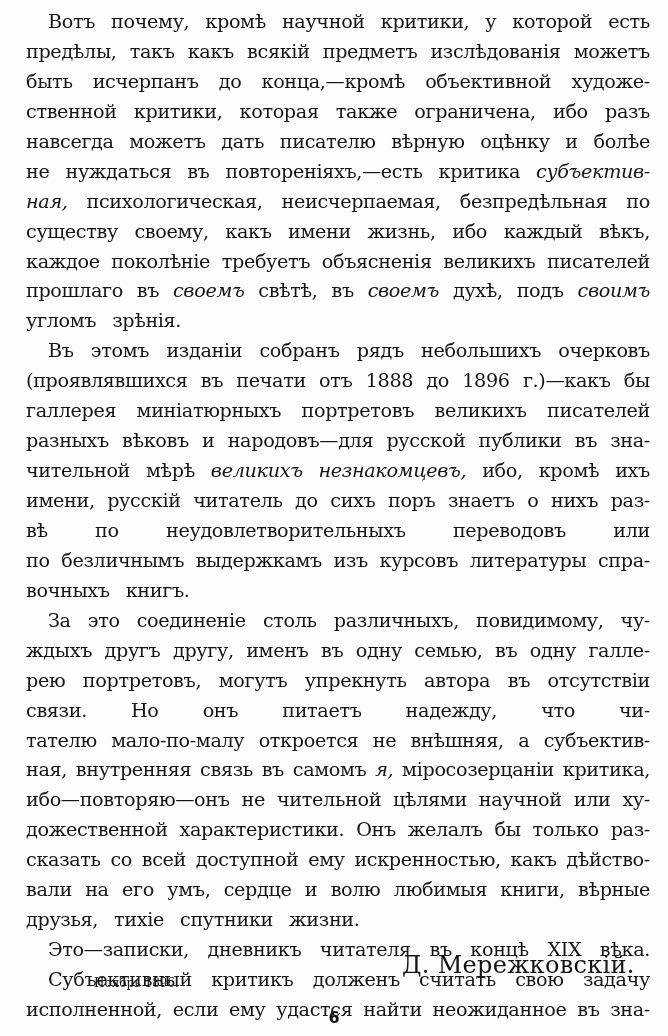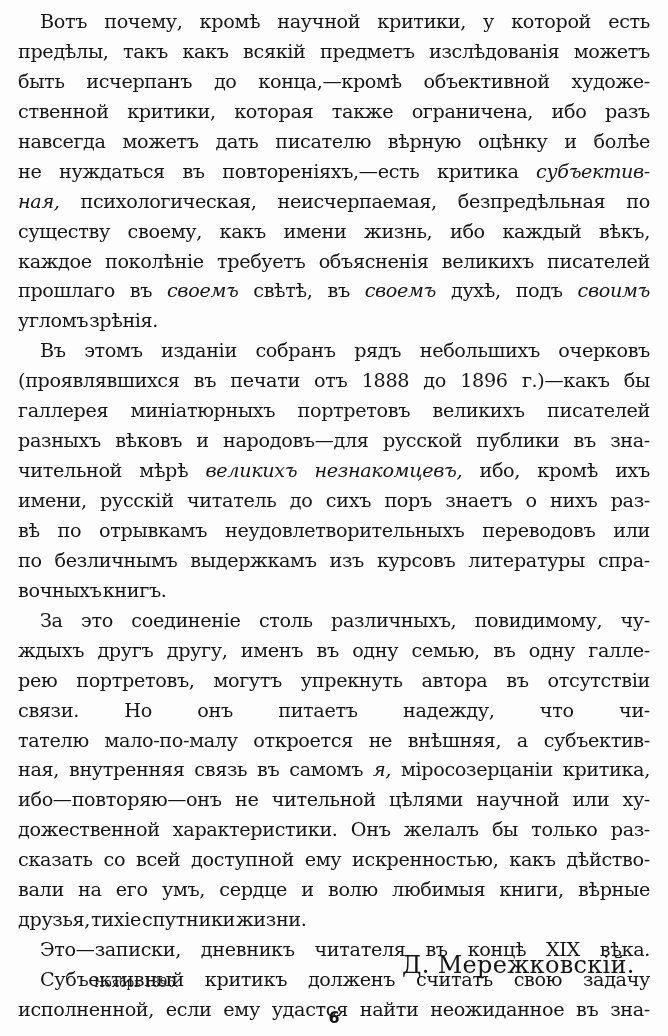--- a/index.html
+++ b/index.html
@@ -7,22 +7,23 @@
     width: 668px; height: 1036px; background: #fdfdfd; overflow: hidden;
     font-family: "DejaVu Serif", "Liberation Serif", serif;
     color: #151515;
   }
   .page { position: relative; width: 668px; height: 1036px; }
   .body-text { position: absolute; left: 18px; top: 7px; width: 632px; }
   .line {
     display: flex; justify-content: space-between; white-space: nowrap;
     height: 29.95px; line-height: 29.95px; font-size: 19.2px;
     letter-spacing: -0.35px;
+    margin-left: 8px;
   }
-  .line.last { justify-content: flex-start; gap: 1px; }
+  .line.last { justify-content: flex-start; gap: 16px; }
   .line.indent { padding-left: 22px; }
   .w { display: inline-block; }
   .it { font-style: italic; }
   .signature {
     position: absolute; left: 402px; top: 951px; font-size: 24px; 
     letter-spacing: 0.3px;
   }
   .date { position: absolute; left: 94px; top: 976px; font-size: 12px; }
   .page-number { position: absolute; left: 0; width: 668px; text-align: center; top: 1008px;
     font-family: "DejaVu Sans", sans-serif; font-size: 16px; font-weight: bold; }
@@ -180,21 +181,20 @@
         <span class="w">сихъ</span>
         <span class="w">поръ</span>
         <span class="w">знаетъ</span>
         <span class="w">о</span>
         <span class="w">нихъ</span>
         <span class="w">раз-</span>
       </div>
       <div class="line">
         <span class="w">вѣ</span>
         <span class="w">по</span>
-        <span class="w">отрывкамъ</span>
         <span class="w">неудовлетворительныхъ</span>
         <span class="w">переводовъ</span>
         <span class="w">или</span>
       </div>
       <div class="line">
         <span class="w">по</span>
         <span class="w">безличнымъ</span>
         <span class="w">выдержкамъ</span>
         <span class="w">изъ</span>
         <span class="w">курсовъ</span>

